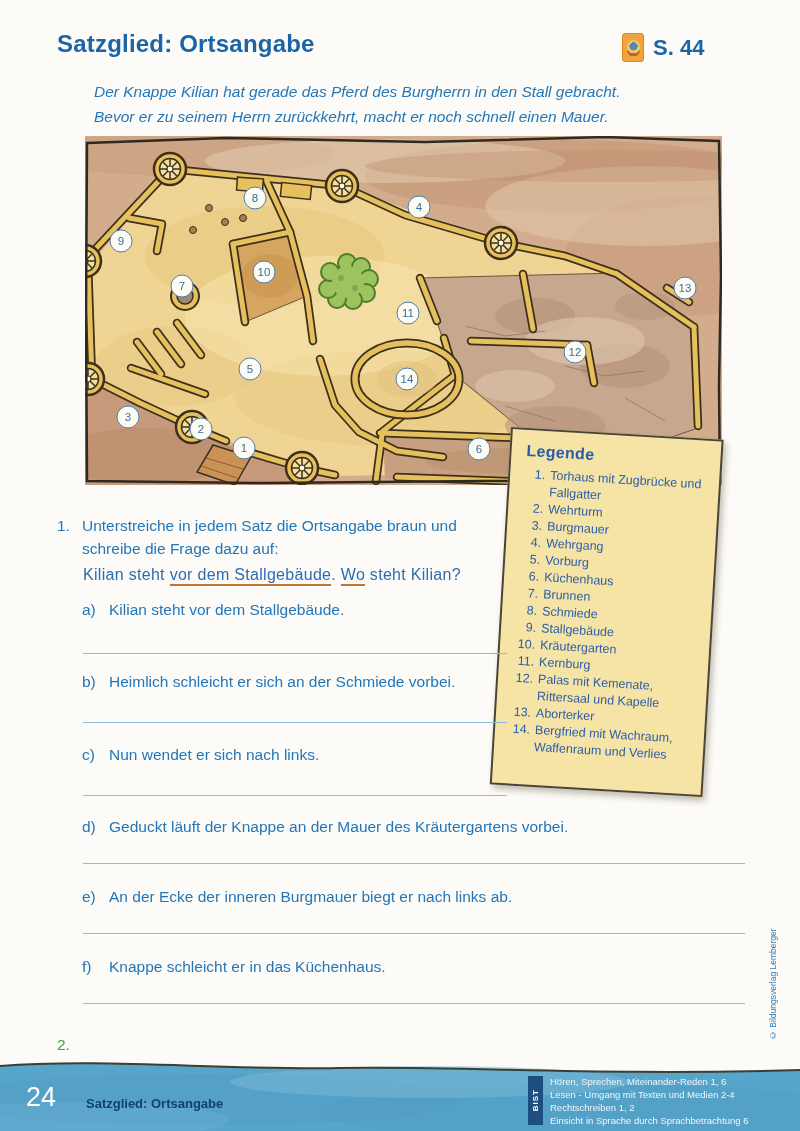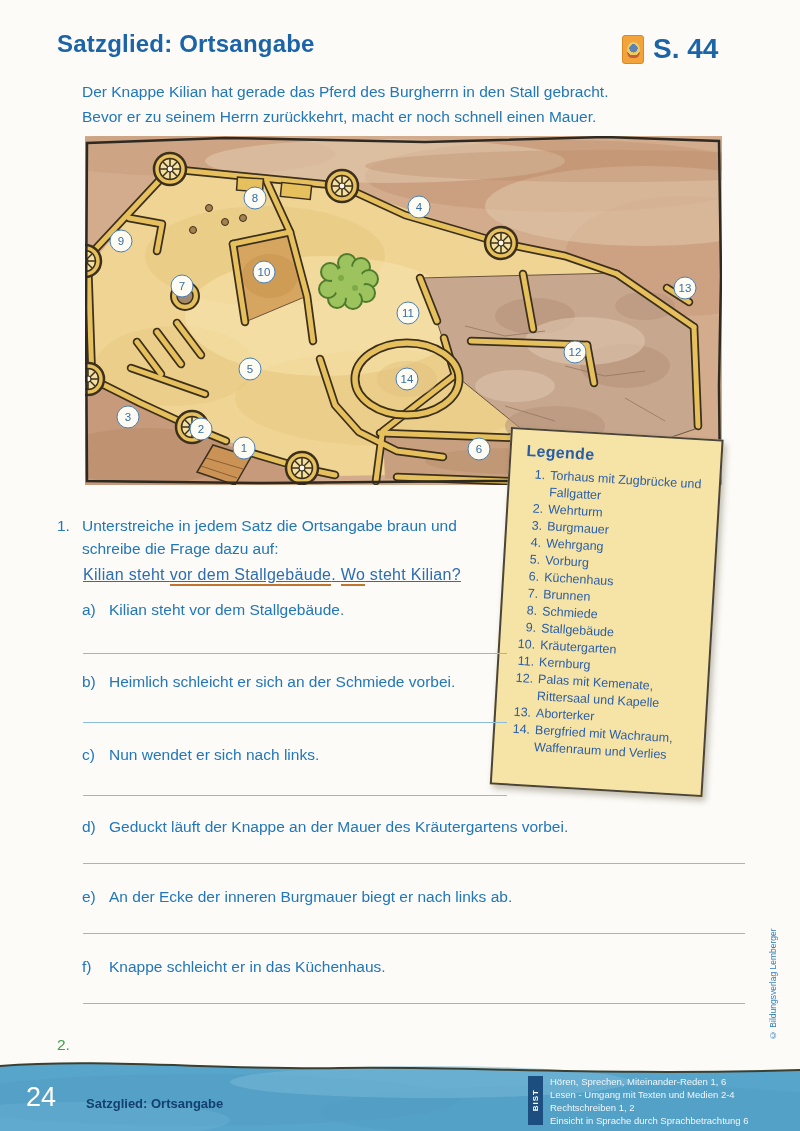--- a/index.html
+++ b/index.html
@@ -5,43 +5,43 @@
   * { margin:0; padding:0; box-sizing:border-box; }
   html,body { width:800px; background:#ffffff; }
   body { font-family:"Liberation Sans", sans-serif; }
   .page { position:relative; width:800px; height:1131px; background:#fcfbf7; overflow:hidden; }
 
   .title { position:absolute; left:57px; top:30px; font-size:24px; font-weight:bold; color:#1b64a8; letter-spacing:.2px; }
   .pageref-wrap { position:absolute; left:622px; top:33px; display:flex; align-items:center; gap:9px; }
   .book-icon { width:22px; height:29px; border-radius:3px; background:#f2a33c; border:1px solid #d98a24; position:relative; overflow:hidden; }
   .book-icon i { position:absolute; left:4px; top:6px; width:13px; height:16px; border-radius:50% 50% 40% 40%;
                  background:radial-gradient(circle at 50% 40%, #4d7fc0 0 35%, #e8d06a 36% 60%, #c4533a 61% 100%); opacity:.9; }
-  .pageref { font-size:28px; font-weight:bold; color:#1b64a8;text-align:center; }
-
-  .intro { position:absolute; left:82px; top:79px; font-size:15.5px; color:#2277bb; line-height:25px; }
+  .pageref { font-size:22px; font-weight:bold; color:#1b64a8;text-align:center; }
+
+  .intro { position:absolute; left:94px; top:79px; font-size:15.5px; color:#2277bb; line-height:25px;font-style:italic; }
 
   .map { position:absolute; left:85px; top:136px; width:637px; height:349px; }
   .map svg { position:absolute; left:0; top:0; }
   .marker { position:absolute; width:23px; height:23px; border-radius:50%; background:#fdfbf2;
             border:1.7px solid #4a7fb4; color:#346fae; font-size:11.5px; line-height:1;
             display:flex; align-items:center; justify-content:center; transform:translate(-50%,-50%); }
 
   .legend { position:absolute; left:511px; top:427px; width:213px; min-height:358px; background:#f6e3a6;
             border:2px solid #4a443a; transform:rotate(3.4deg); transform-origin:0 0;
             box-shadow:3px 4px 6px rgba(60,45,20,.30); padding:12px 8px 12px 15px; color:#2a5ea8; }
   .legend-title { font-size:16px; font-weight:bold; margin-bottom:6px; letter-spacing:.3px; }
   .lrow { display:flex; font-size:12.5px; line-height:17px; }
   .lnum { width:25px; text-align:right; padding-right:5px; flex:none; }
   .ltext { flex:1; }
 
   .exwrap { position:absolute; display:flex; font-size:15.5px; line-height:23px; }
   .exnum { width:25px; flex:none; }
   .ex-blue { color:#2277bb; }
   .ex-green-num .exnum { color:#3fa049; }
-  .example { position:absolute; left:83px; top:566px; font-size:16px; color:#2e6cb2; letter-spacing:.3px;text-decoration:underline; }
+  .example { position:absolute; left:83px; top:566px; font-size:16px; color:#2e6cb2; letter-spacing:.3px; }
   .uline { border-bottom:2px solid #c0762f; padding-bottom:1px; }
   .item { position:absolute; left:82px; display:flex; font-size:15.5px; color:#2277bb; line-height:22px; }
   .iletter { width:27px; flex:none; }
   .aline { position:absolute; left:83px; border-top:1.5px solid #8cbbdb; height:0; }
   .aline.short { width:424px; }
   .aline.long { width:662px; }
 
   .footer { position:absolute; left:0; top:1050px; width:764px; height:81px; }
   .footer svg { position:absolute; left:0; top:0; }
   .pagenum { position:absolute; left:26px; top:32px; font-size:27px; color:#fdfefd; }

